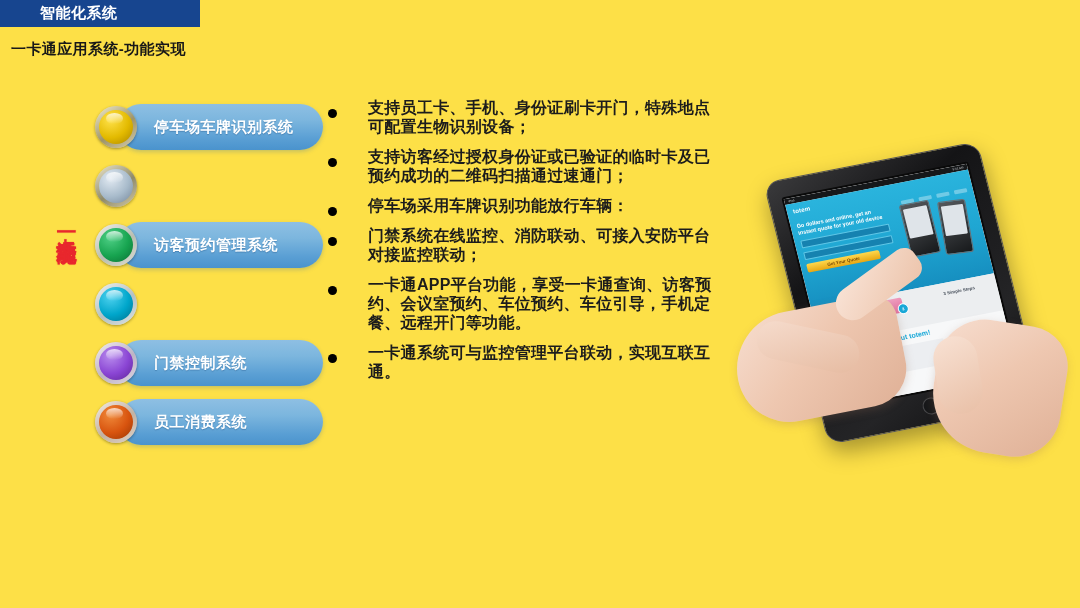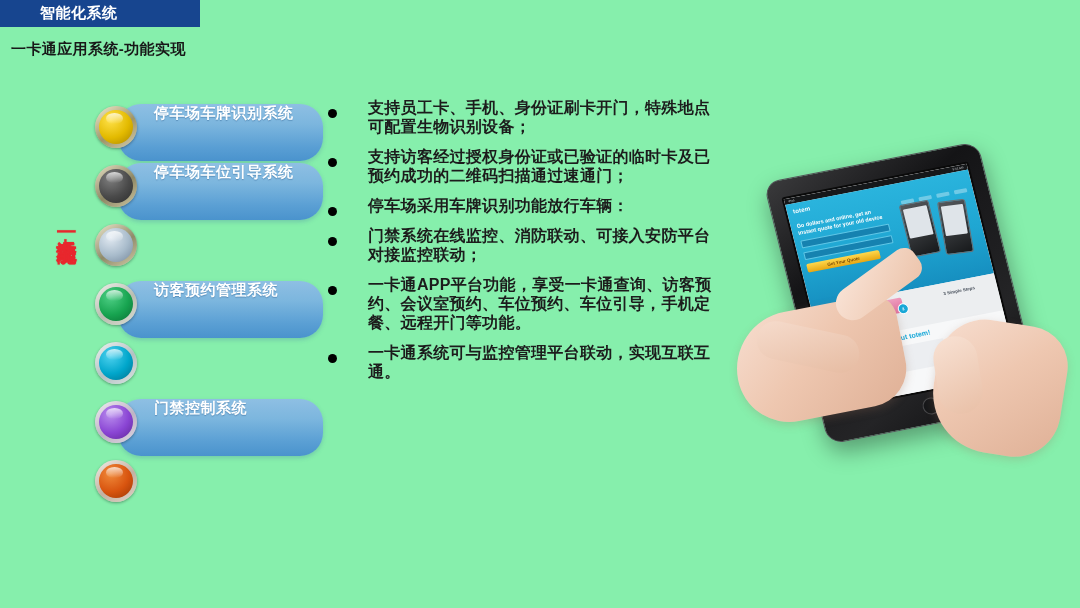--- a/index.html
+++ b/index.html
@@ -6,21 +6,21 @@
   body{
     width:1080px;height:608px;
     background:#ffffff;
     font-family:"Liberation Sans","DejaVu Sans",sans-serif;
     overflow:hidden;
     position:relative;
   }
   #slide{
     position:absolute;inset:0;
     width:1080px;height:608px;
-    background:#86efac;
+    background:#fde047;
     overflow:hidden;
   }
 
   
   .banner{
     position:absolute;left:0;top:0;
     width:200px;height:27px;
     background:#17458f;
     display:flex;align-items:center;
   }
@@ -61,25 +61,25 @@
     position:absolute;left:95px;top:98px;
     width:240px;
   }
   .pill-row{
     position:relative;
     height:58px;
     margin-bottom:1px;
   }
   .pill{
     position:absolute;left:23px;top:6px;
-    width:205px;height:57px;
+    width:205px;height:46px;
     border-radius:23px;
     background:linear-gradient(180deg,#8ebfe3 0%,#7cb6de 35%,#5a9fd4 75%,#4a93cd 100%);
     box-shadow:0 2px 4px rgba(60,110,160,.28);
-    display:flex;align-items:flex-start;
+    display:flex;align-items:center;
   }
   .pill-label{
     margin-left:36px;
     color:#ffffff;
     font-size:15px;
     font-weight:600;
     letter-spacing:.5px;
     white-space:nowrap;
     text-shadow:0 1px 1px rgba(40,90,140,.45);
   }
@@ -302,26 +302,20 @@
 
   <div class="pill-list">
 
     <div class="pill-row">
       <span class="orb ring-gold"></span>
       <div class="pill">
         <span class="pill-label">停车场车牌识别系统</span>
       </div>
     </div>
 
-    <div class="pill-row">
-      <span class="orb ring-dark"></span>
-      <div class="pill">
-        <span class="pill-label">停车场车位引导系统</span>
-      </div>
-    </div>
 
     <div class="pill-row">
       <span class="orb ring-silver"></span>
     </div>
 
     <div class="pill-row">
       <span class="orb ring-green"></span>
       <div class="pill">
         <span class="pill-label">访客预约管理系统</span>
       </div>
@@ -333,20 +327,23 @@
 
     <div class="pill-row">
       <span class="orb ring-purple"></span>
       <div class="pill">
         <span class="pill-label">门禁控制系统</span>
       </div>
     </div>
 
     <div class="pill-row">
       <span class="orb ring-orange"></span>
+      <div class="pill">
+        <span class="pill-label">员工消费系统</span>
+      </div>
     </div>
 
   </div>
 
   <div class="bullets">
     <div class="bullet-item">
       <span class="bullet-dot"></span>
       <span>支持员工卡、手机、身份证刷卡开门，特殊地点可配置生物识别设备；</span>
     </div>
     <div class="bullet-item">

